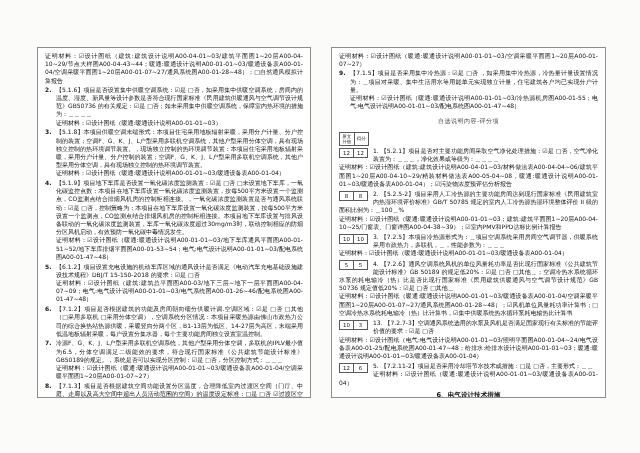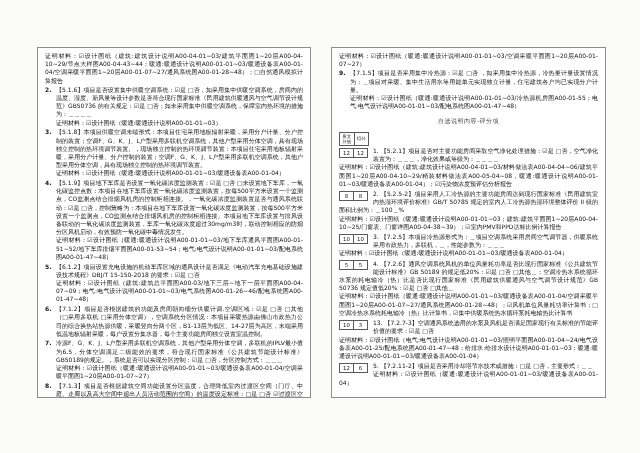--- a/index.html
+++ b/index.html
@@ -152,14 +152,15 @@
   </div>
   <div class="srow">
     <div class="sbox">
       <span class="c1">12</span>
       <span class="c2">6</span>
     </div>
     <div class="sbody">5.  【7.2.11-2】项目是否采用冷却塔节水技术或措施：□是 □否，主要形式：＿＿
 证明材料：☑设计图纸（暖通:暖通设计说明A00-01-01~03/暖通设备表A00-01-04）</div>
   </div>
 
+  <div class="footer-h1">6、电气设计技术措施</div>
 
 </div>
 
 </body></html>

